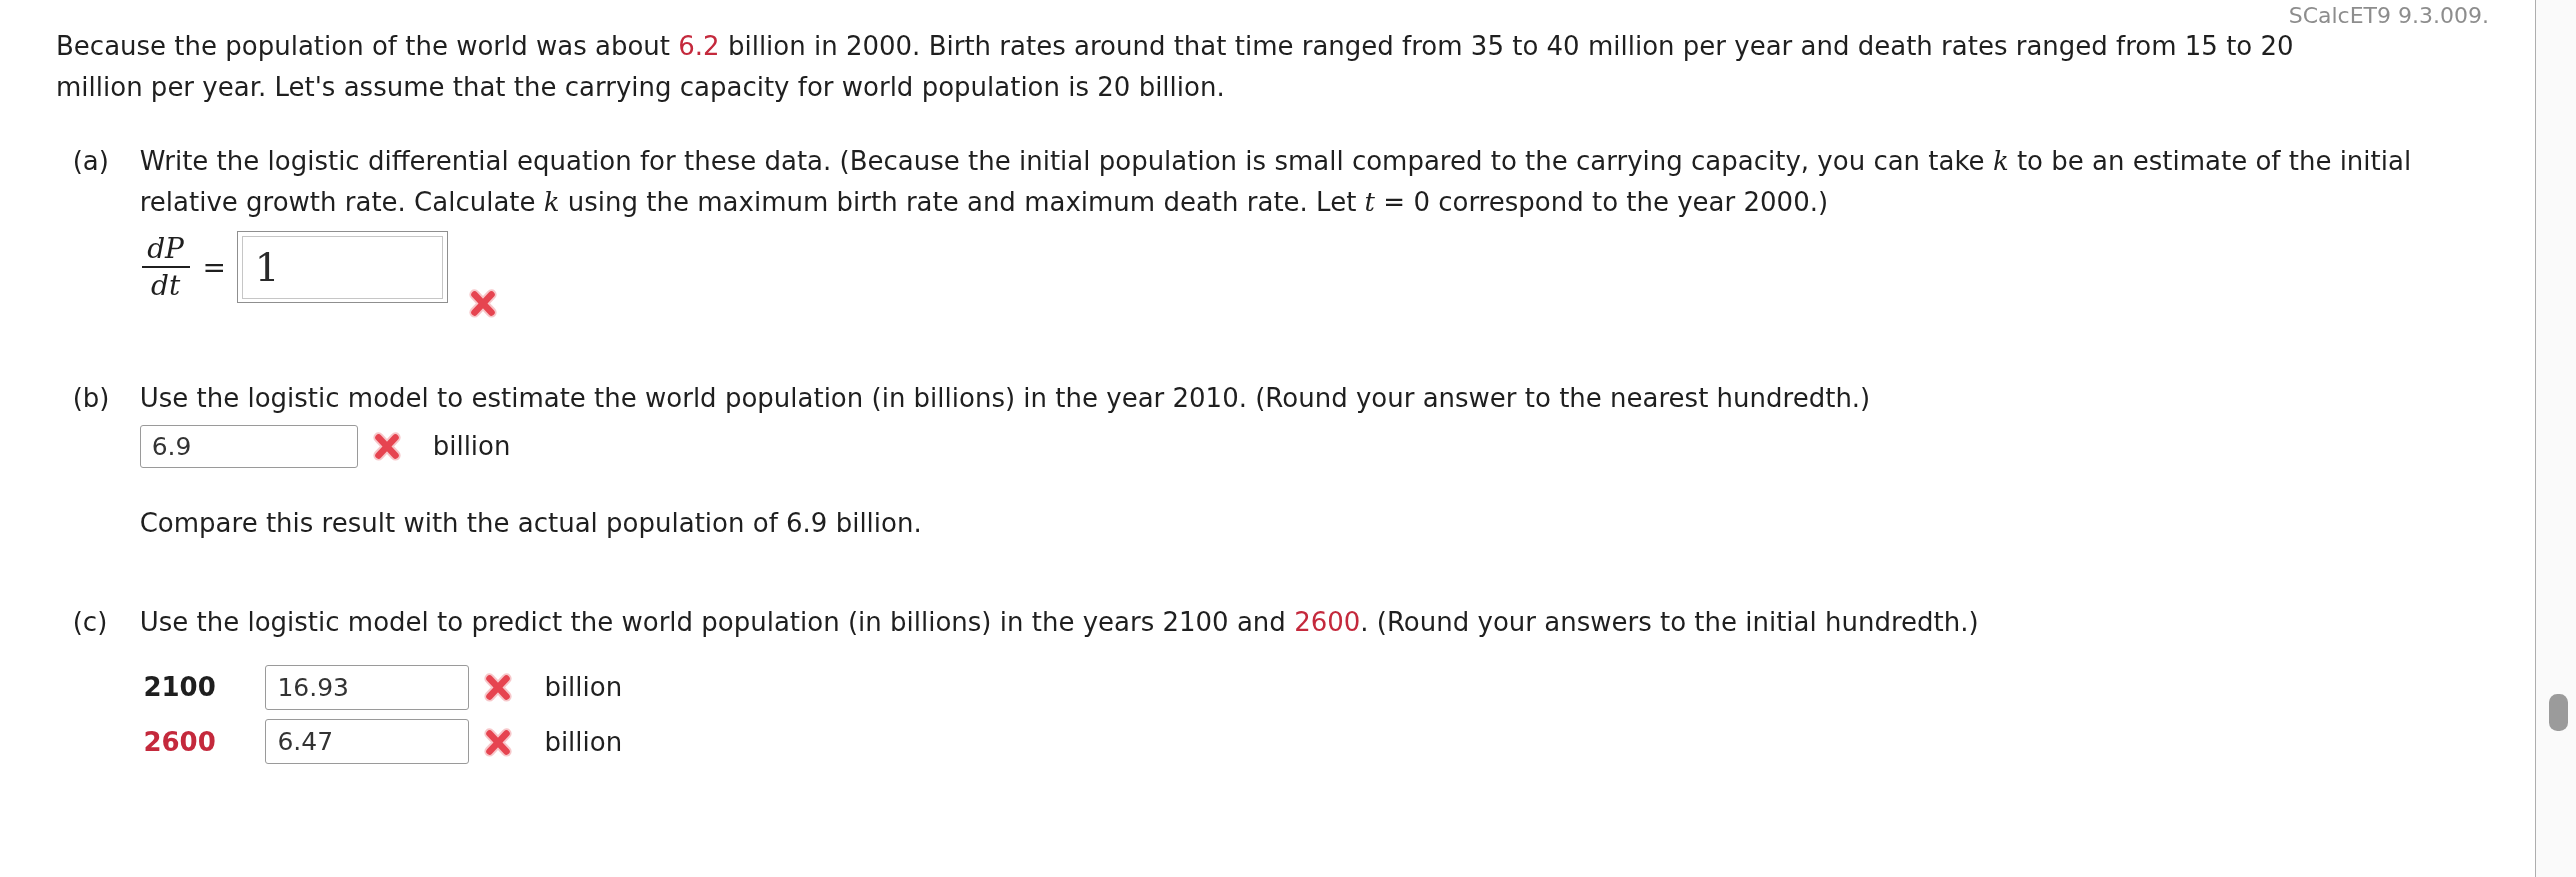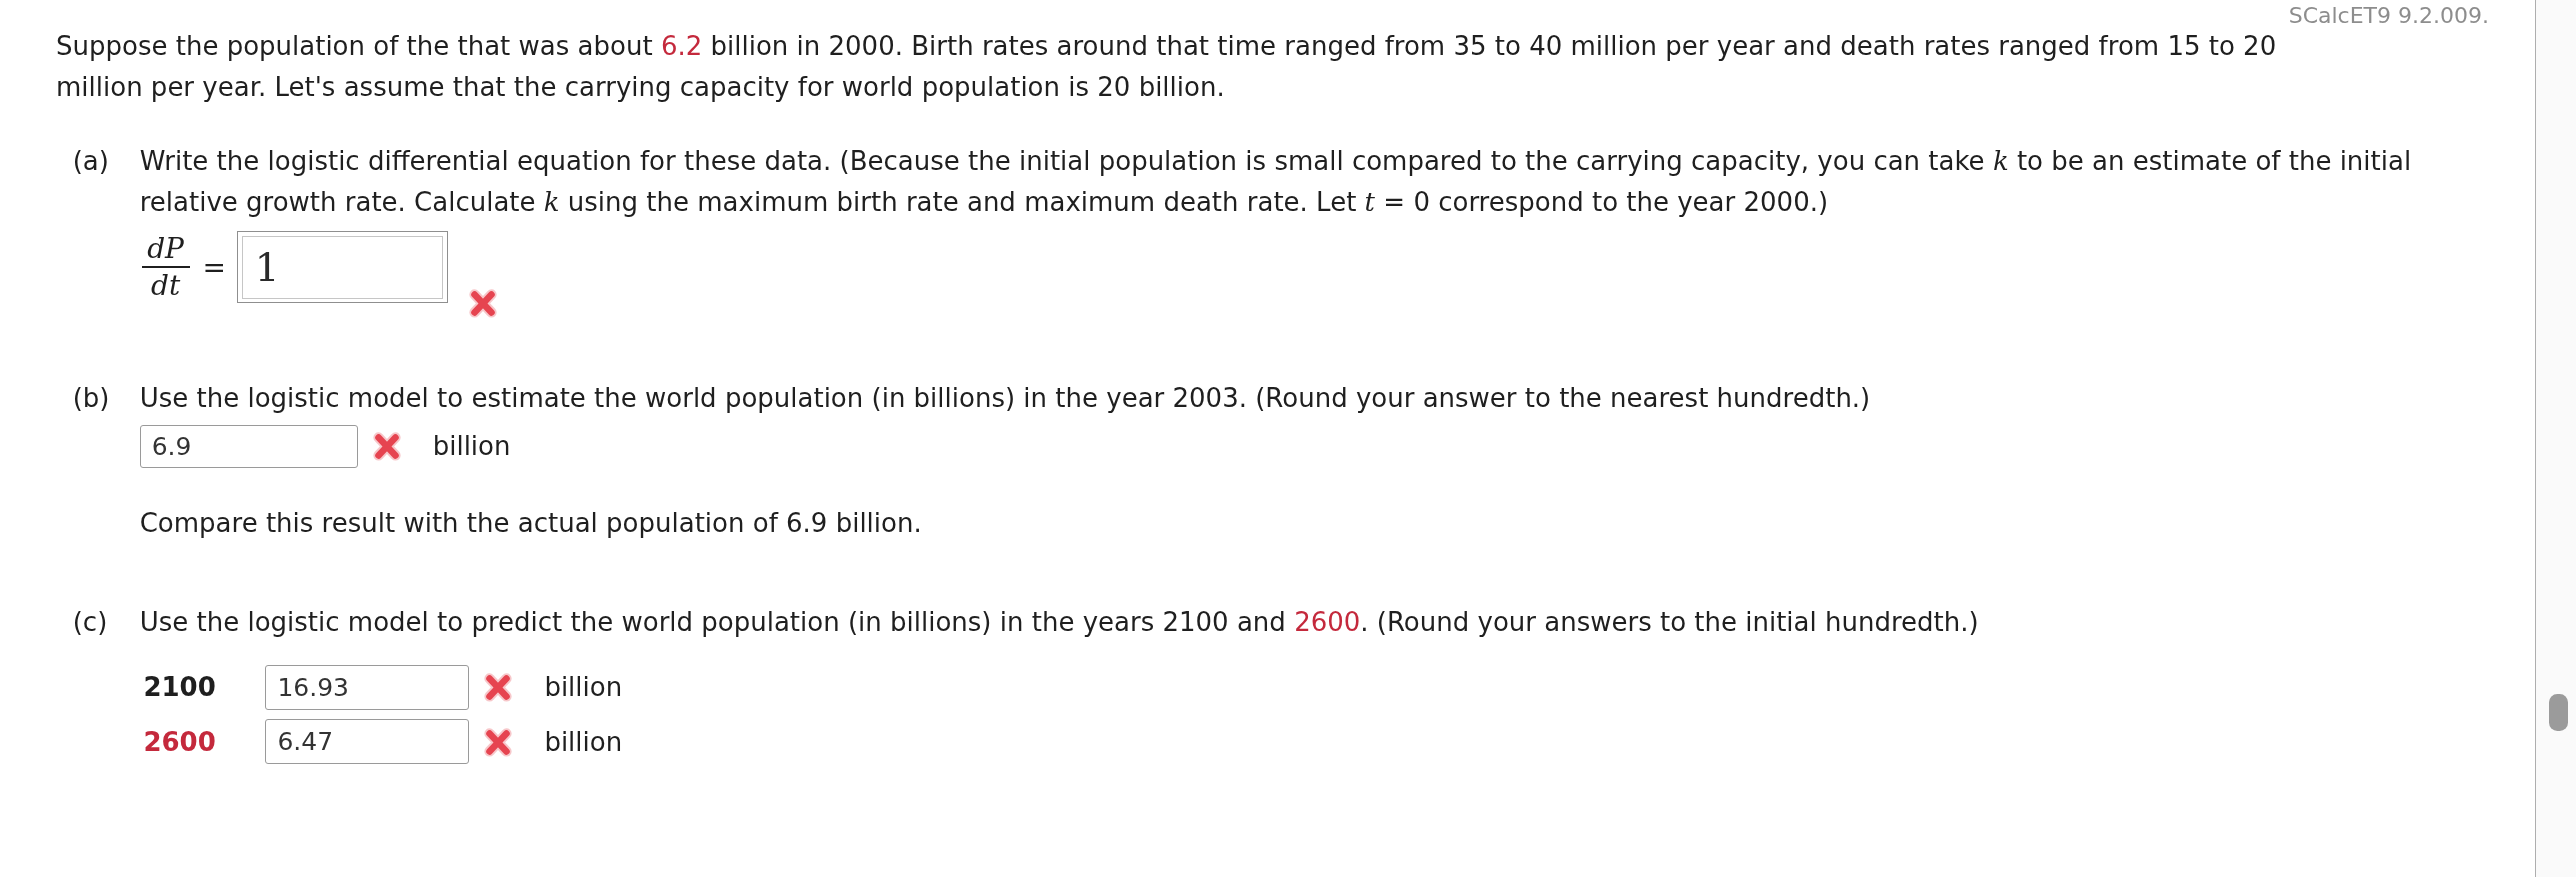--- a/index.html
+++ b/index.html
@@ -110,25 +110,25 @@
     background:#fafafa;border-left:1.9px solid #aeaeae;
   }
   .scrollbar-thumb{
     position:absolute;left:13px;top:694px;width:18.6px;height:37px;
     background:#9b9b9b;border-radius:8.3px;
   }
 </style>
 </head>
 <body>
 
-<div class="source-label">SCalcET9 9.2.009.</div>
+<div class="source-label">SCalcET9 9.3.009.</div>
 
 <div class="content">
 
-  <p class="intro"><span>Suppose the population of the that was about </span><span class="seg-red">6.2</span><span> billion in 2000. Birth rates around that time ranged from 35 to 40 million per year and death rates ranged from 15 to 20 million per year. Let's assume that the carrying capacity for world population is 20 billion.</span></p>
+  <p class="intro"><span>Because the population of the world was about </span><span class="seg-red">6.2</span><span> billion in 2000. Birth rates around that time ranged from 35 to 40 million per year and death rates ranged from 15 to 20 million per year. Let's assume that the carrying capacity for world population is 20 billion.</span></p>
 
   <div class="part part-a">
     <div class="part-label">(a)</div>
     <div class="part-body">
       <p class="part-text"><span>Write the logistic differential equation for these data. (Because the initial population is small compared to the carrying capacity, you can take </span><span class="seg-italic">k</span><span> to be an estimate of the initial relative growth rate. Calculate </span><span class="seg-italic">k</span><span> using the maximum birth rate and maximum death rate. Let </span><span class="seg-italic">t</span><span> = 0 correspond to the year 2000.)</span></p>
       <div class="equation-row">
         <span class="fraction">
           <span>dP</span>
           <span class="frac-bar"></span>
           <span>dt</span>
@@ -145,21 +145,21 @@
             <path d="M8 8 L26 27 M26 8 L8 27" stroke="currentColor" stroke-width="7" stroke-linecap="round"></path>
           </svg>
         </span>
       </div>
     </div>
   </div>
 
   <div class="part part-b">
     <div class="part-label">(b)</div>
     <div class="part-body">
-      <p class="part-text">Use the logistic model to estimate the world population (in billions) in the year 2003. (Round your answer to the nearest hundredth.)</p>
+      <p class="part-text">Use the logistic model to estimate the world population (in billions) in the year 2010. (Round your answer to the nearest hundredth.)</p>
       <div class="answer-row">
         <input type="text" class="answer-input" value="6.9" style="">
         <span class="mark mark-x">
           <svg viewBox="0 0 34 34" fill="none">
             <path d="M8 8 L26 27 M26 8 L8 27" stroke="currentColor" stroke-width="11" stroke-linecap="round" opacity="0.3"></path>
             <path d="M8 8 L26 27 M26 8 L8 27" stroke="currentColor" stroke-width="7" stroke-linecap="round"></path>
           </svg>
         </span>
         <span class="unit">billion</span>
       </div>

